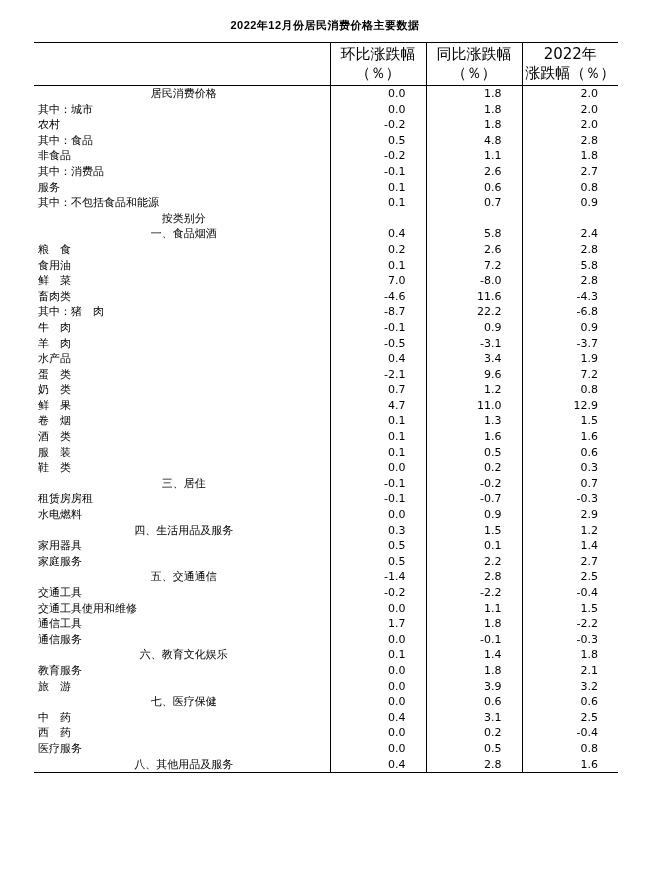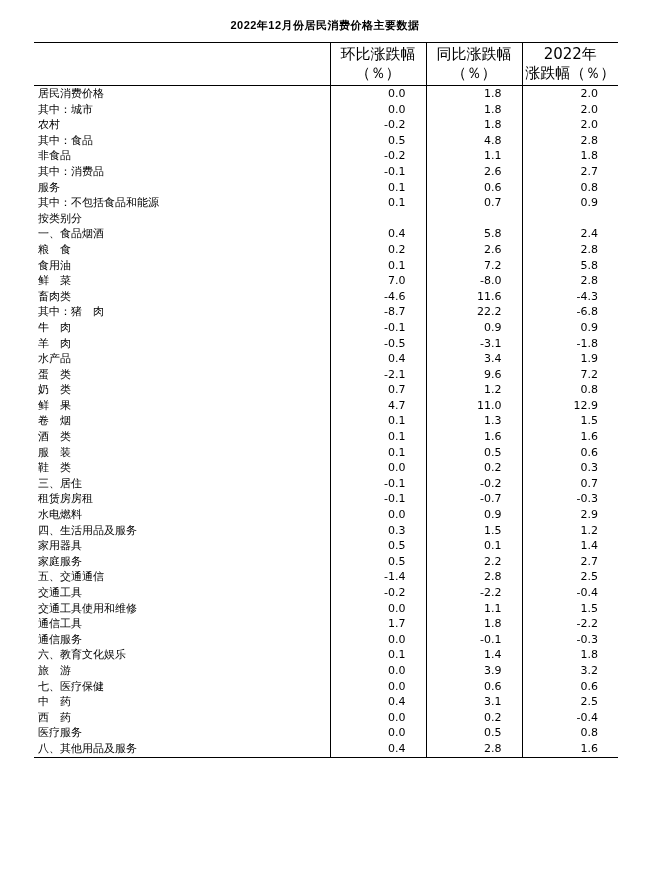--- a/index.html
+++ b/index.html
@@ -58,21 +58,21 @@
     font-size: 11px;
     white-space: nowrap;
     overflow: hidden;
   }
   tbody td.num {
     text-align: right;
     padding-right: 20px;
   }
   tbody td.sep { border-left: 0.8px solid #000; }
   tbody td.label { padding-left: 4px; }
-  .lvl0 { padding-left: 6px; }
+  .lvl0 { padding-left: 6px; text-align: center; }
   .lvl1 { padding-left: 26px; }
   .lvl2 { padding-left: 46px; }
   .lvl3 { padding-left: 66px; }
   .last-row td {
     border-bottom: 1.6px solid #000;
   }
   .hdr-line1 { display: block; }
   .hdr-line2 { display: block; }
 </style>
 </head>
@@ -199,21 +199,21 @@
         <tr>
           <td class="label lvl3">牛　肉</td>
           <td class="num sep">-0.1</td>
           <td class="num sep">0.9</td>
           <td class="num sep">0.9</td>
         </tr>
         <tr>
           <td class="label lvl3">羊　肉</td>
           <td class="num sep">-0.5</td>
           <td class="num sep">-3.1</td>
-          <td class="num sep">-1.8</td>
+          <td class="num sep">-3.7</td>
         </tr>
         <tr>
           <td class="label lvl1">水产品</td>
           <td class="num sep">0.4</td>
           <td class="num sep">3.4</td>
           <td class="num sep">1.9</td>
         </tr>
         <tr>
           <td class="label lvl1">蛋　类</td>
           <td class="num sep">-2.1</td>
@@ -320,20 +320,26 @@
           <td class="label lvl1">通信服务</td>
           <td class="num sep">0.0</td>
           <td class="num sep">-0.1</td>
           <td class="num sep">-0.3</td>
         </tr>
         <tr>
           <td class="label lvl0">六、教育文化娱乐</td>
           <td class="num sep">0.1</td>
           <td class="num sep">1.4</td>
           <td class="num sep">1.8</td>
+        </tr>
+        <tr>
+          <td class="label lvl1">教育服务</td>
+          <td class="num sep">0.0</td>
+          <td class="num sep">1.8</td>
+          <td class="num sep">2.1</td>
         </tr>
         <tr>
           <td class="label lvl1">旅　游</td>
           <td class="num sep">0.0</td>
           <td class="num sep">3.9</td>
           <td class="num sep">3.2</td>
         </tr>
         <tr>
           <td class="label lvl0">七、医疗保健</td>
           <td class="num sep">0.0</td>

